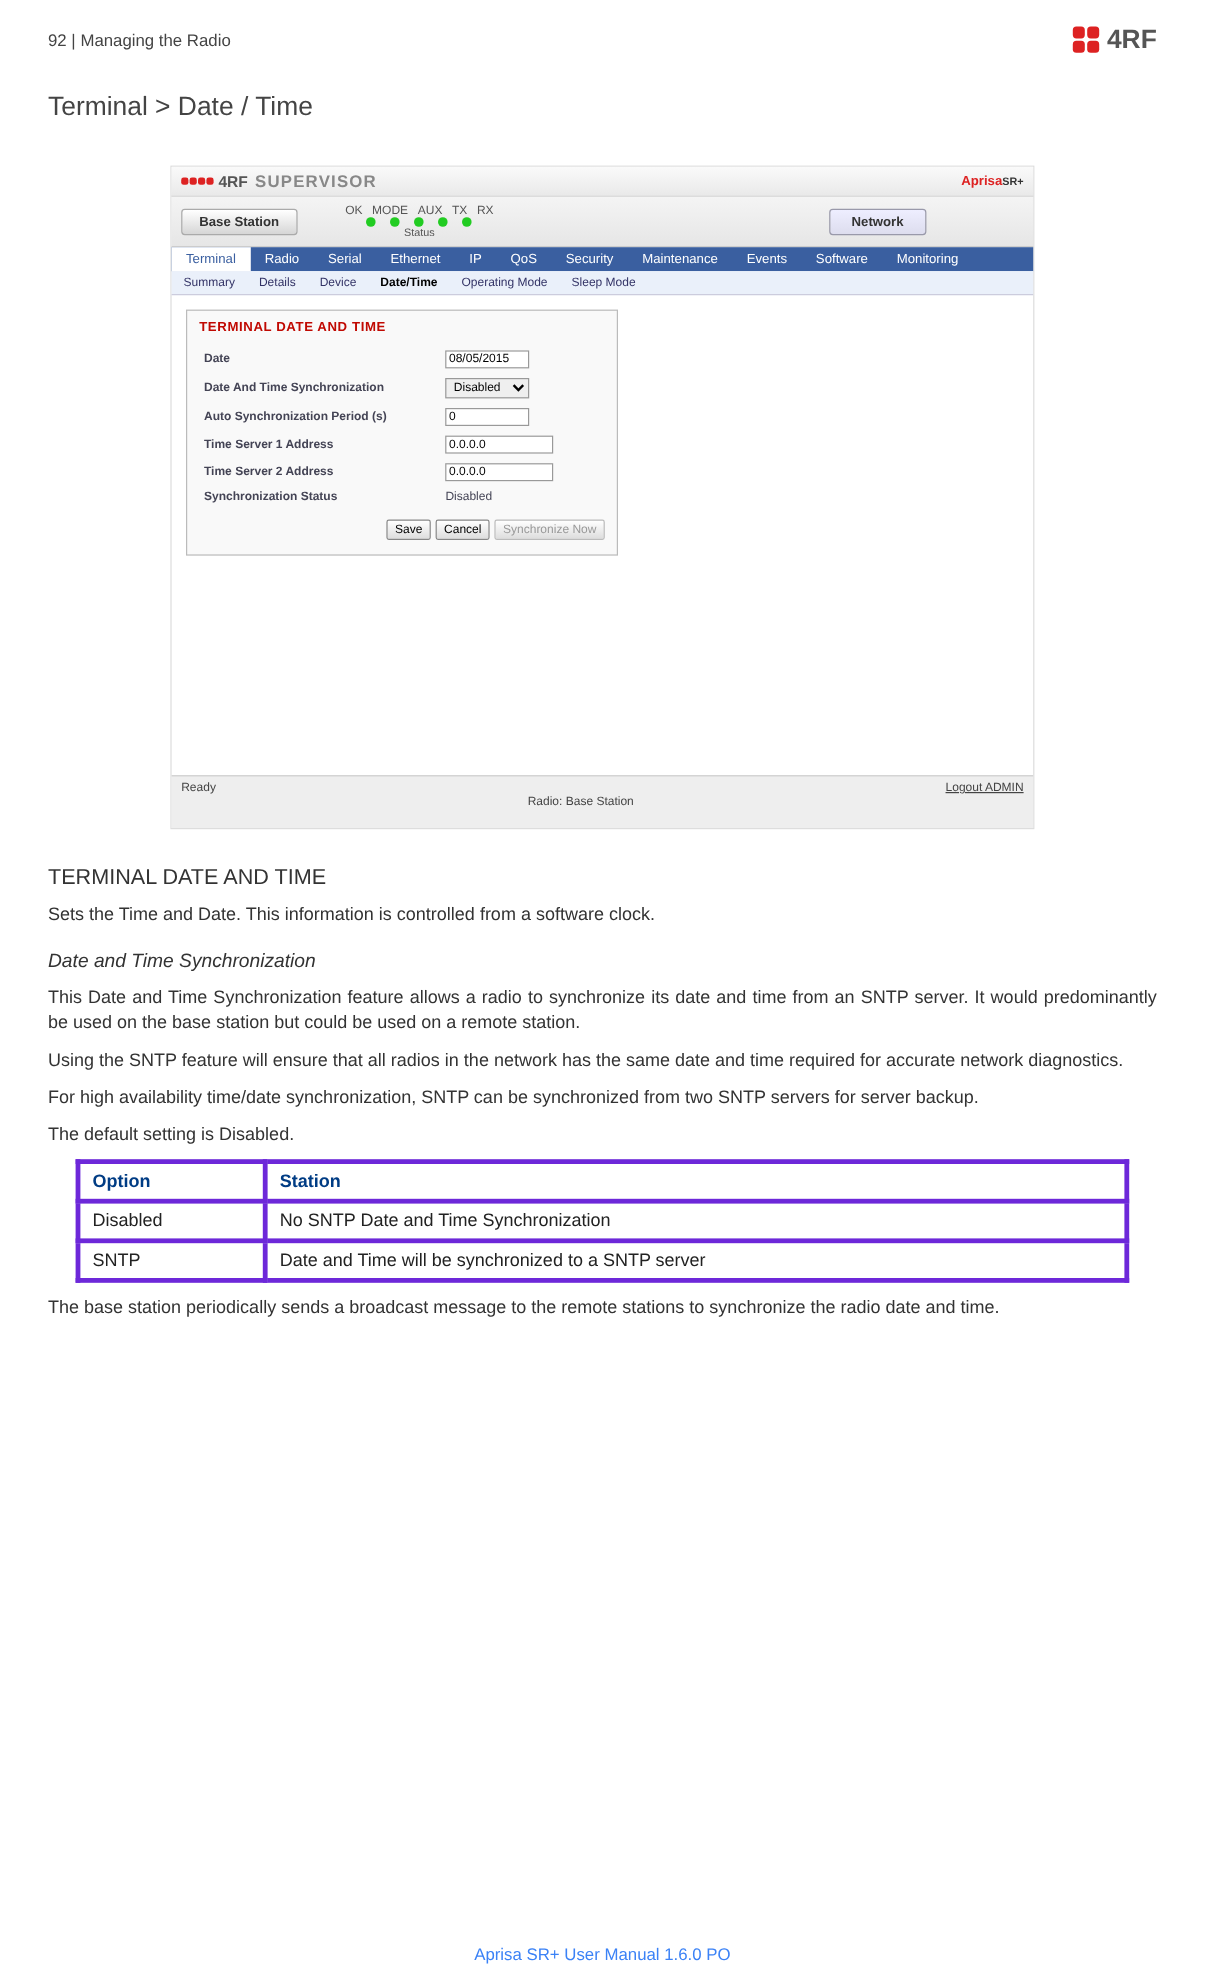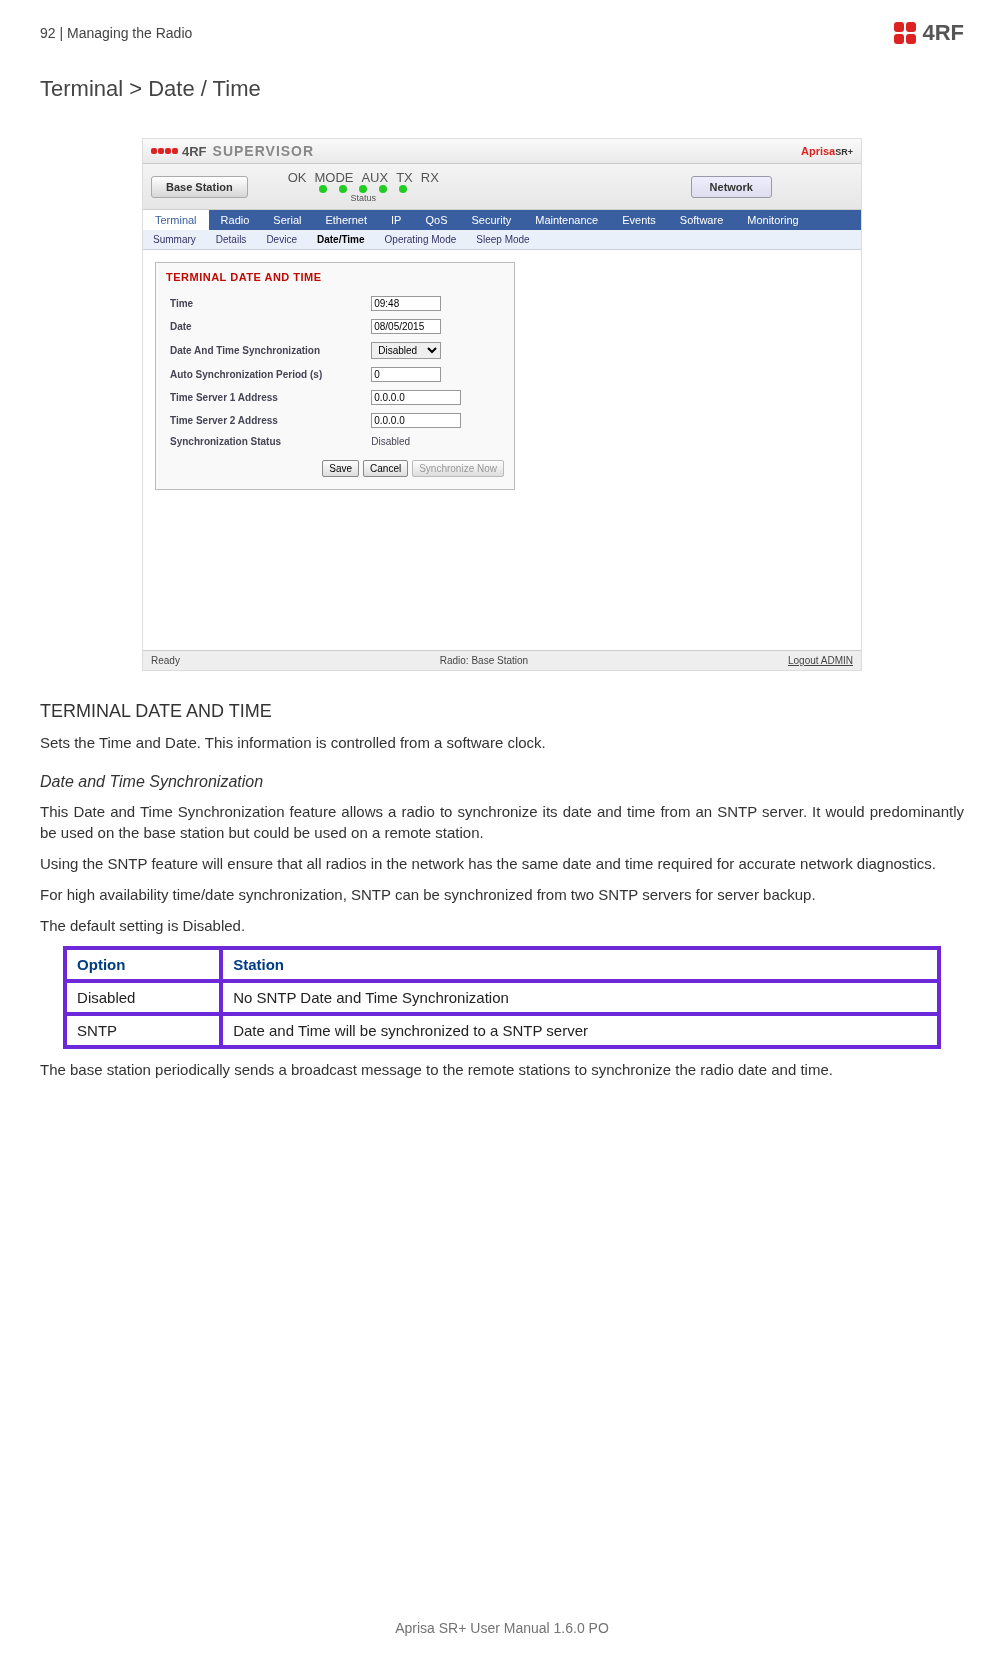--- a/index.html
+++ b/index.html
@@ -64,21 +64,21 @@
       background: linear-gradient(#fff,#d6d6d6);
       border: 1px solid #aaa;
       border-radius: 3px;
       padding: 4px 14px;
       font-weight: bold;
       font-size: 11px;
     }
     .leds { display:flex; flex-direction:column; align-items:center; }
     .ledrow { display:flex; gap:12px; }
     .led { width:8px; height:8px; background:#2c2; border-radius:50%; display:inline-block; }
-    .lednames { display:flex; gap:8px; font-size:13px; color:#555; }
+    .lednames { display:flex; gap:8px; font-size:10px; color:#555; }
     .netbtn { margin-left: auto; margin-right: 81px; background:linear-gradient(#eef,#dde); border:1px solid #99a; border-radius:3px; padding:4px 18px; font-weight:bold; font-size:11px; }
     .mainnav { background:#3a5fa0; color:#fff; display:flex; font-size:11px; }
     .mainnav span { padding:4px 12px; }
     .mainnav .active { background:#fff; color:#3a5fa0; }
     .subnav { background:#eaf0fa; color:#336; display:flex; font-size:10px; border-bottom:1px solid #ccd; }
     .subnav span { padding:4px 10px; }
     .subnav .active { font-weight:bold; color:#000; }
     .ss-body { min-height: 400px; padding: 12px; }
     .panel {
       width: 360px;
@@ -89,21 +89,21 @@
     .panel h4 { color:#c00902; font-size:11px; font-weight:bold; margin-bottom:8px; letter-spacing:0.5px; }
     .panel table { width:100%; font-size:10px; color:#445; }
     .panel td { padding: 3px 2px; }
     .panel td:first-child { width: 60%; font-weight:bold; color:#445; }
     .panel input, .panel select { font-size:10px; width:70px; border:1px solid #999; padding:1px 2px; }
     .panel .ip { width:90px; }
     .btnrow { margin-top: 8px; display:flex; gap:4px;justify-content:flex-end; }
     .btnrow button { font-size:10px; padding:2px 6px; border:1px solid #888; background:linear-gradient(#fff,#ddd); border-radius:2px; }
     .btnrow .disabled { color:#999; border-color:#bbb; }
     .ss-footer { background:#eee; border-top:1px solid #ccc; display:flex; padding:4px 8px; font-size:10px; color:#444; }
-    .ss-footer span:nth-child(2){ margin:0 auto; }
+    .ss-footer span:nth-child(2){ margin:12px auto; }
     .ss-footer span:last-child{ text-decoration:underline; }
     h2.subhead { font-size:18px; color:#333; font-weight:normal; margin: 10px 0; }
     p { font-size:15px; line-height:1.4; color:#333; margin: 10px 0; text-align: justify;}
     em.it { font-style: italic; font-size:16px; display:block; margin-top:20px; margin-bottom:6px; color:#333; }
     table.opt {
       width: 95%;
       margin: 10px auto;
       border-collapse: collapse;
       font-size: 15px;
     }
@@ -111,21 +111,21 @@
       border: 4px solid #6d28d9;
       padding: 6px 10px;
       text-align: left;
     }
     table.opt th { color:#003c84; font-weight:bold; }
     .footer {
       position: absolute;
       left:0; right:0; bottom: 20px;
       text-align: center;
       font-size: 14px;
-      color: #737373;
+      color: #3b82f6;
     }
   </style>
 </head>
 <body>
 
 <div class="hdr">
   <span>92  |  Managing the Radio</span>
   <span class="logo4rf">
     <span class="dotgrid">
       <span class="dot"></span>
@@ -191,24 +191,20 @@
     <span>Device</span>
     <span class="active">Date/Time</span>
     <span>Operating Mode</span>
     <span>Sleep Mode</span>
   </div>
   <div class="ss-body">
     <div class="panel">
       <h4>TERMINAL DATE AND TIME</h4>
       <table>
         <tbody>
-            <tr>
-              <td>Time</td>
-              <td><input value="09:48" style=""></td>
-            </tr>
         <tr>
               <td>Date</td>
               <td><input value="08/05/2015" style=""></td>
             </tr>
         <tr>
               <td>Date And Time Synchronization</td>
               <td><select><option>Disabled</option></select></td>
             </tr>
         <tr>
               <td>Auto Synchronization Period (s)</td>

